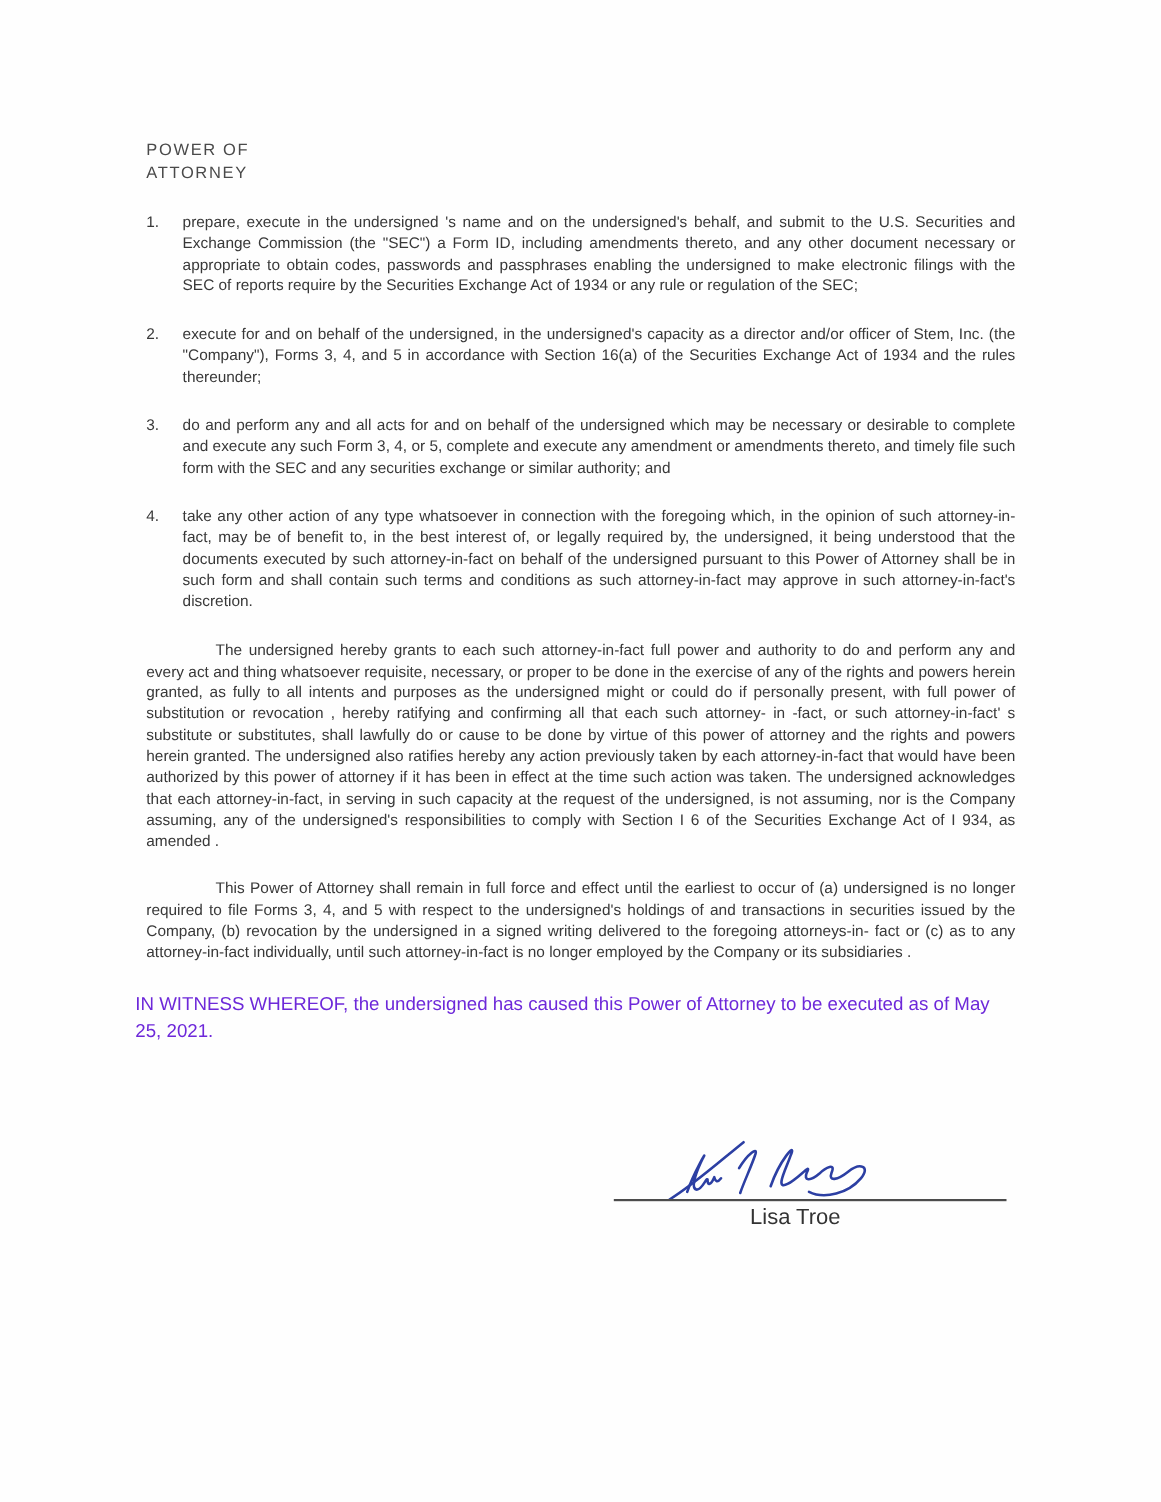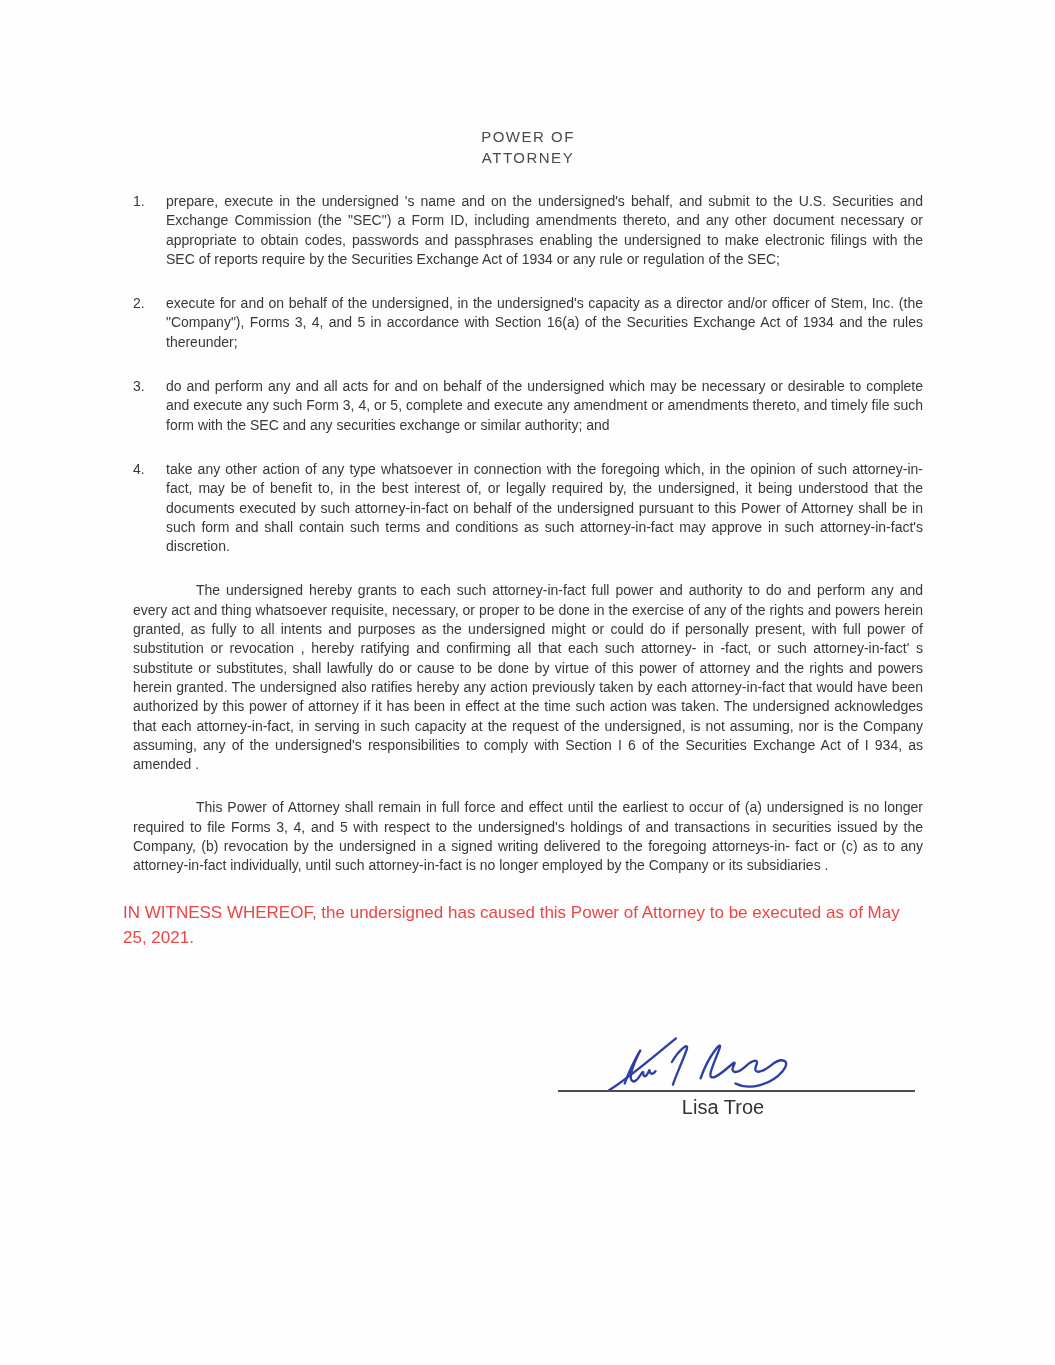--- a/index.html
+++ b/index.html
@@ -16,21 +16,21 @@
     color: #383838;
     overflow: hidden;
   }
   .content {
     position: absolute;
     left: 133px;
     top: 126px;
     width: 790px;
   }
   .doc-title {
-    text-align: center;
+    text-align: left;
     font-size: 15px;
     line-height: 21px;
     letter-spacing: 1.5px;
     color: #4a4a4a;
     margin-bottom: 24px;
   }
   .para {
     font-size: 14px;
     line-height: 19.3px;
     text-align: justify;
@@ -48,21 +48,21 @@
   .num-item .num {
     flex: 0 0 33px;
   }
   .num-item .itm-text {
     flex: 1;
     text-align: justify;
   }
   .witness {
     font-size: 17px;
     line-height: 25px;
-    color: #ef4444;
+    color: #6d28d9;
     margin: 1px 0 0 -10px;
     text-align: left;
   }
   .signature-block {
     position: absolute;
     left: 558px;
     top: 1036px;
     width: 357px;
   }
   .sig-ink {

